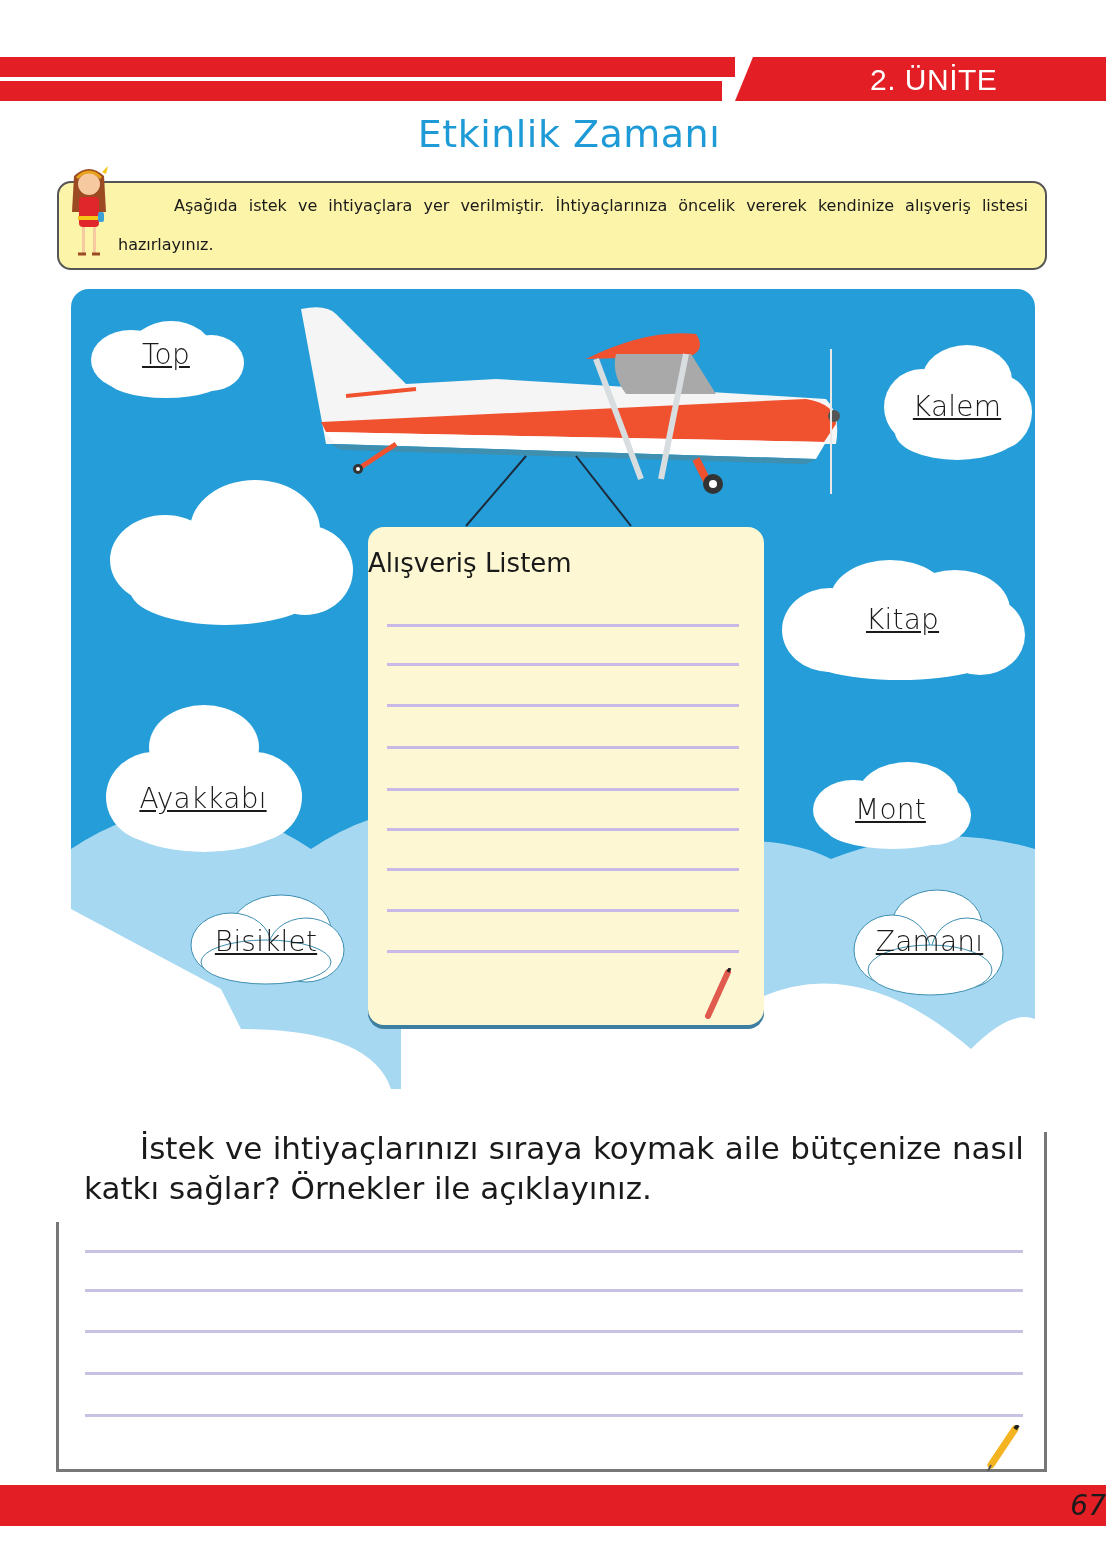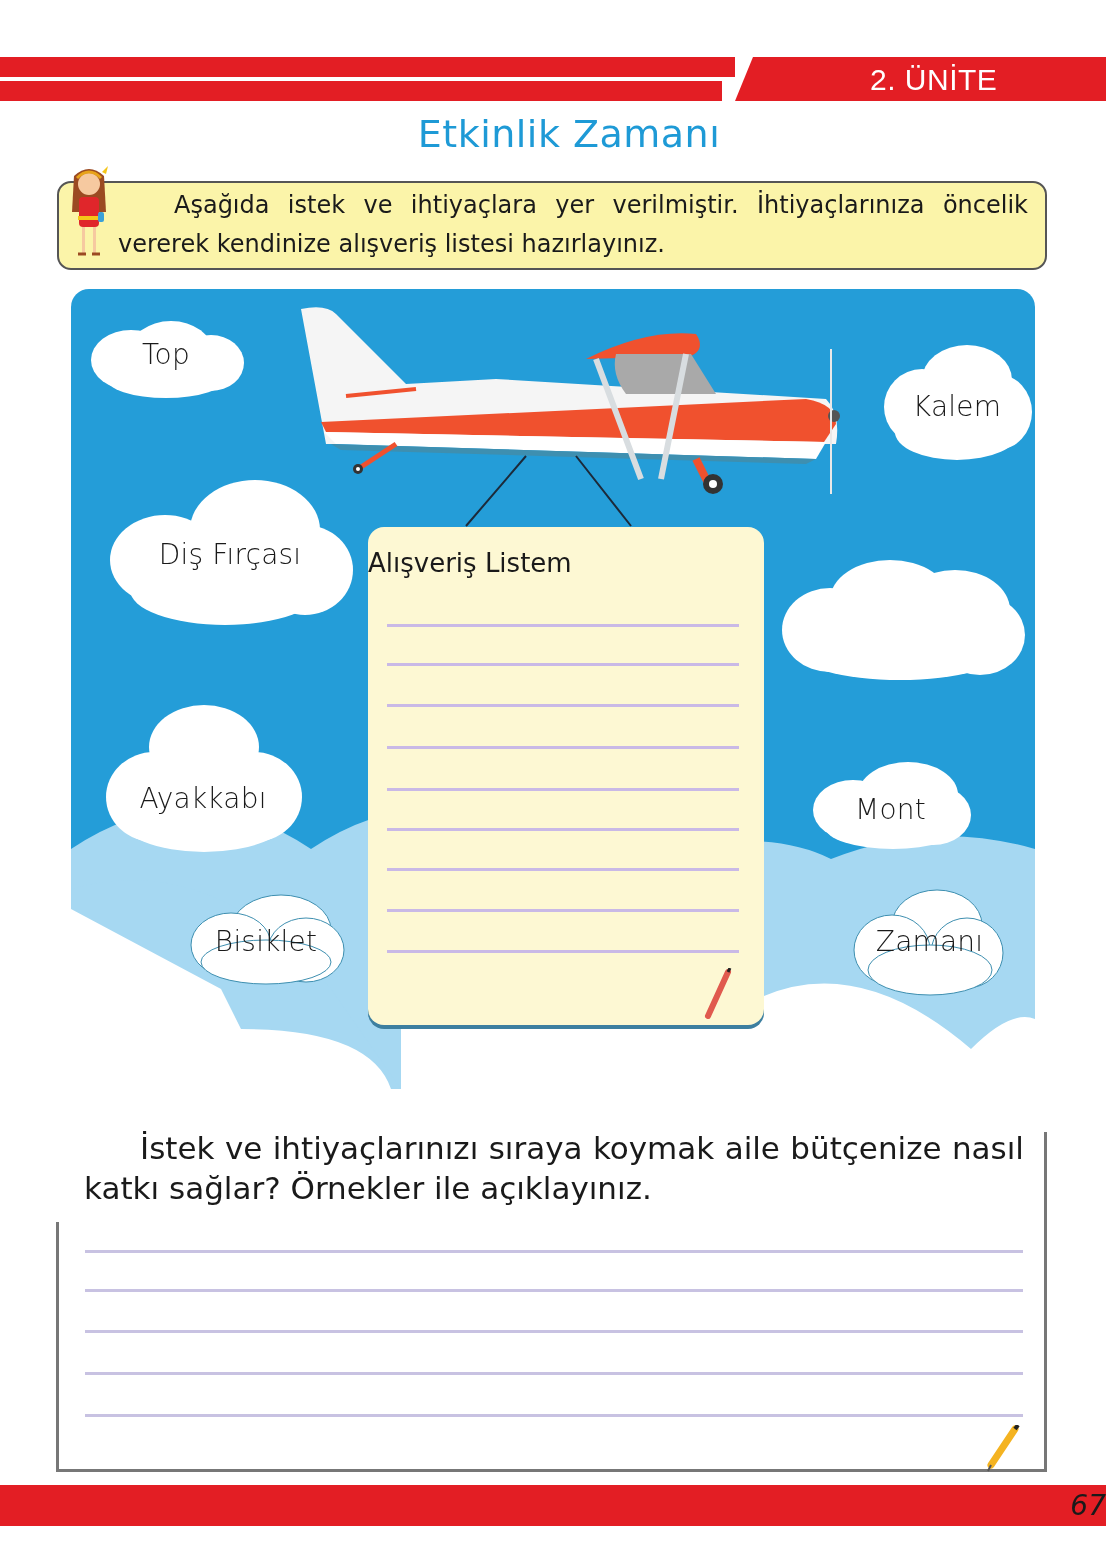--- a/index.html
+++ b/index.html
@@ -31,38 +31,38 @@
     }
 
     
     .instr {
       left: 57px; top: 181px; width: 990px; height: 89px;
       background: #fbf4a9; border: 2px solid #555; border-radius: 14px;
       box-sizing: border-box;
     }
     .instr-text {
       left: 118px; top: 186px; width: 910px;
-      font-size: 24px; line-height: 39px; color: #1a1a1a;
+      font-size: 16px; line-height: 39px; color: #1a1a1a;
       text-align: justify;
     }
     .instr-text .indent { display: inline-block; width: 56px; }
     .girl { left: 64px; top: 164px; width: 50px; height: 100px; }
 
     
     .sky {
       left: 71px; top: 289px; width: 964px; height: 800px;
       background: #249dd8; border-radius: 18px 18px 0 0; overflow: hidden;
     }
 
     
     .cloud { position: absolute; }
     .cloud-label {
       position: absolute; left: 0; right: 0; text-align: center;
       font-size: 28px; color: #1a1a1a; font-family: "DejaVu Sans", sans-serif;
-      font-weight: 300; letter-spacing: 0.2px;
+      font-weight: 300; letter-spacing: 0.2px; text-decoration: underline;
     }
 
     
     .paper {
       left: 368px; top: 527px; width: 396px; height: 498px;
       background: #fdf8d3; border-radius: 16px;
       box-shadow: 0 4px 0 #3d7fa0;
     }
     .paper-title {
       left: 368px; top: 548px; width: 352px; text-align: left;
@@ -168,21 +168,20 @@
 
 <div class="cloud" style="left:105px;top:475px;width:250px;height:160px">
   <svg width="250" height="160" viewBox="0 0 250 160">
       <g fill="#fff">
         <ellipse cx="60" cy="85" rx="55" ry="45"></ellipse>
         <ellipse cx="150" cy="55" rx="65" ry="50"></ellipse>
         <ellipse cx="200" cy="95" rx="48" ry="45"></ellipse>
         <ellipse cx="120" cy="115" rx="95" ry="35"></ellipse>
       </g>
     </svg>
-  <div class="cloud-label" style="top:63px">Diş Fırçası</div>
 </div>
 
 <div class="cloud" style="left:104px;top:702px;width:198px;height:150px">
   <svg width="198" height="150" viewBox="0 0 198 150">
       <g fill="#fff">
         <ellipse cx="100" cy="45" rx="55" ry="42"></ellipse>
         <ellipse cx="50" cy="95" rx="48" ry="45"></ellipse>
         <ellipse cx="150" cy="95" rx="48" ry="45"></ellipse>
         <ellipse cx="100" cy="115" rx="85" ry="35"></ellipse>
       </g>
@@ -217,20 +216,21 @@
 <div class="cloud" style="left:780px;top:555px;width:245px;height:130px">
   <svg width="245" height="130" viewBox="0 0 245 130">
       <g fill="#fff">
         <ellipse cx="110" cy="45" rx="60" ry="40"></ellipse>
         <ellipse cx="175" cy="55" rx="55" ry="40"></ellipse>
         <ellipse cx="50" cy="75" rx="48" ry="42"></ellipse>
         <ellipse cx="200" cy="80" rx="45" ry="40"></ellipse>
         <ellipse cx="120" cy="95" rx="105" ry="30"></ellipse>
       </g>
     </svg>
+  <div class="cloud-label" style="top:48px">Kitap</div>
 </div>
 
 <div class="cloud" style="left:808px;top:755px;width:165px;height:100px">
   <svg width="165" height="100" viewBox="0 0 165 100">
       <g fill="#fff">
         <ellipse cx="100" cy="40" rx="50" ry="33"></ellipse>
         <ellipse cx="45" cy="55" rx="40" ry="30"></ellipse>
         <ellipse cx="125" cy="60" rx="38" ry="30"></ellipse>
         <ellipse cx="85" cy="72" rx="68" ry="22"></ellipse>
       </g>

